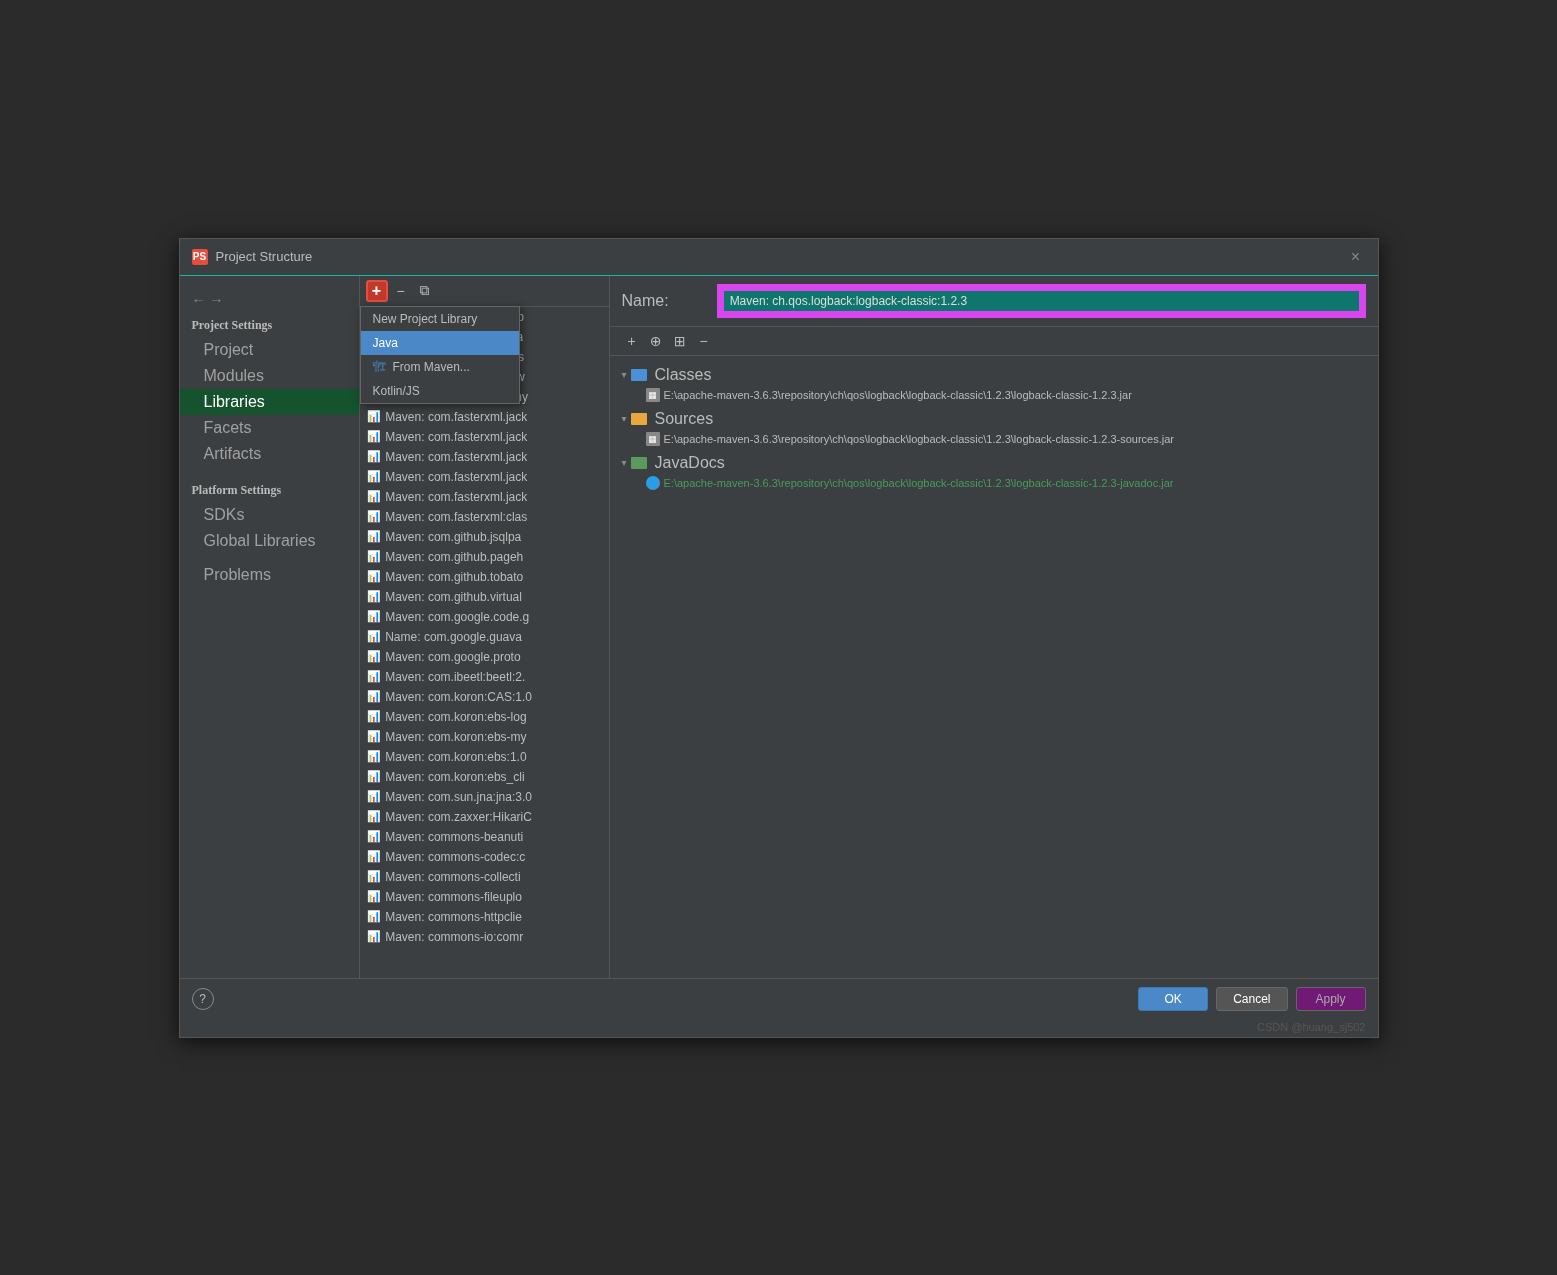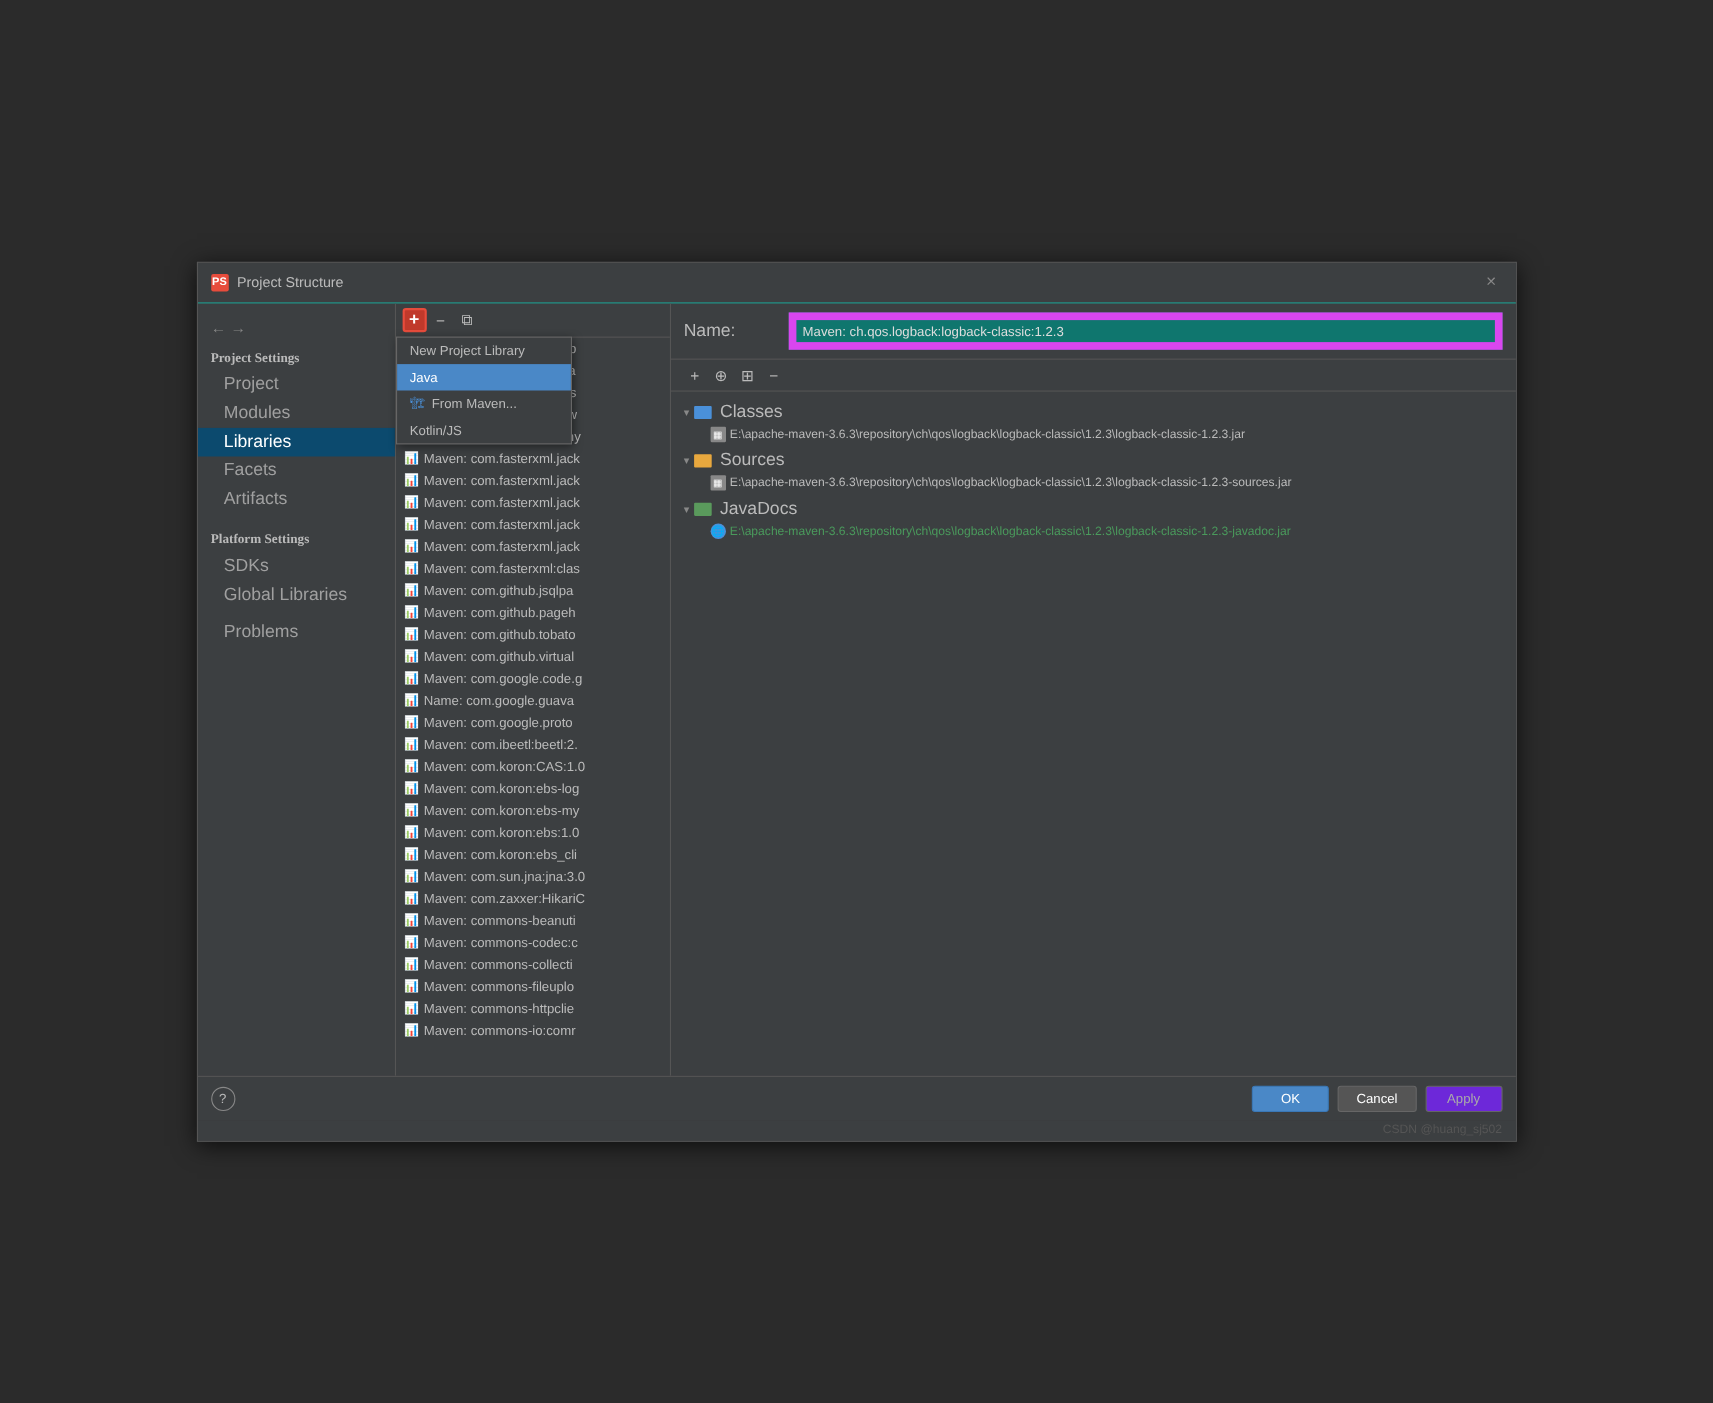--- a/index.html
+++ b/index.html
@@ -91,21 +91,21 @@
     }
 
     .sidebar-item {
       padding: 4px 12px 4px 24px;
       cursor: pointer;
       color: #a0a0a0;
       font-size: 16px;
     }
 
     .sidebar-item.active {
-      background: #0c4a6e;
+      background: #14532d;
       color: #ffffff;
     }
 
     .sidebar-section-label.platform {
       margin-top: 10px;
     }
 
     .nav-arrows {
       display: flex;
       gap: 4px;
@@ -381,21 +381,21 @@
       border-radius: 3px;
       min-width: 70px;
     }
 
     .action-btn.cancel {
       background: #555;
       border-color: #666;
     }
 
     .action-btn.apply {
-      background: #6d28d9;
+      background: #701a75;
       border-color: #666;
       color: #aaa;
     }
 
     .watermark {
       text-align: right;
       color: #555;
       font-size: 11px;
       padding: 2px 12px 4px;
       background: #3c3f41;

